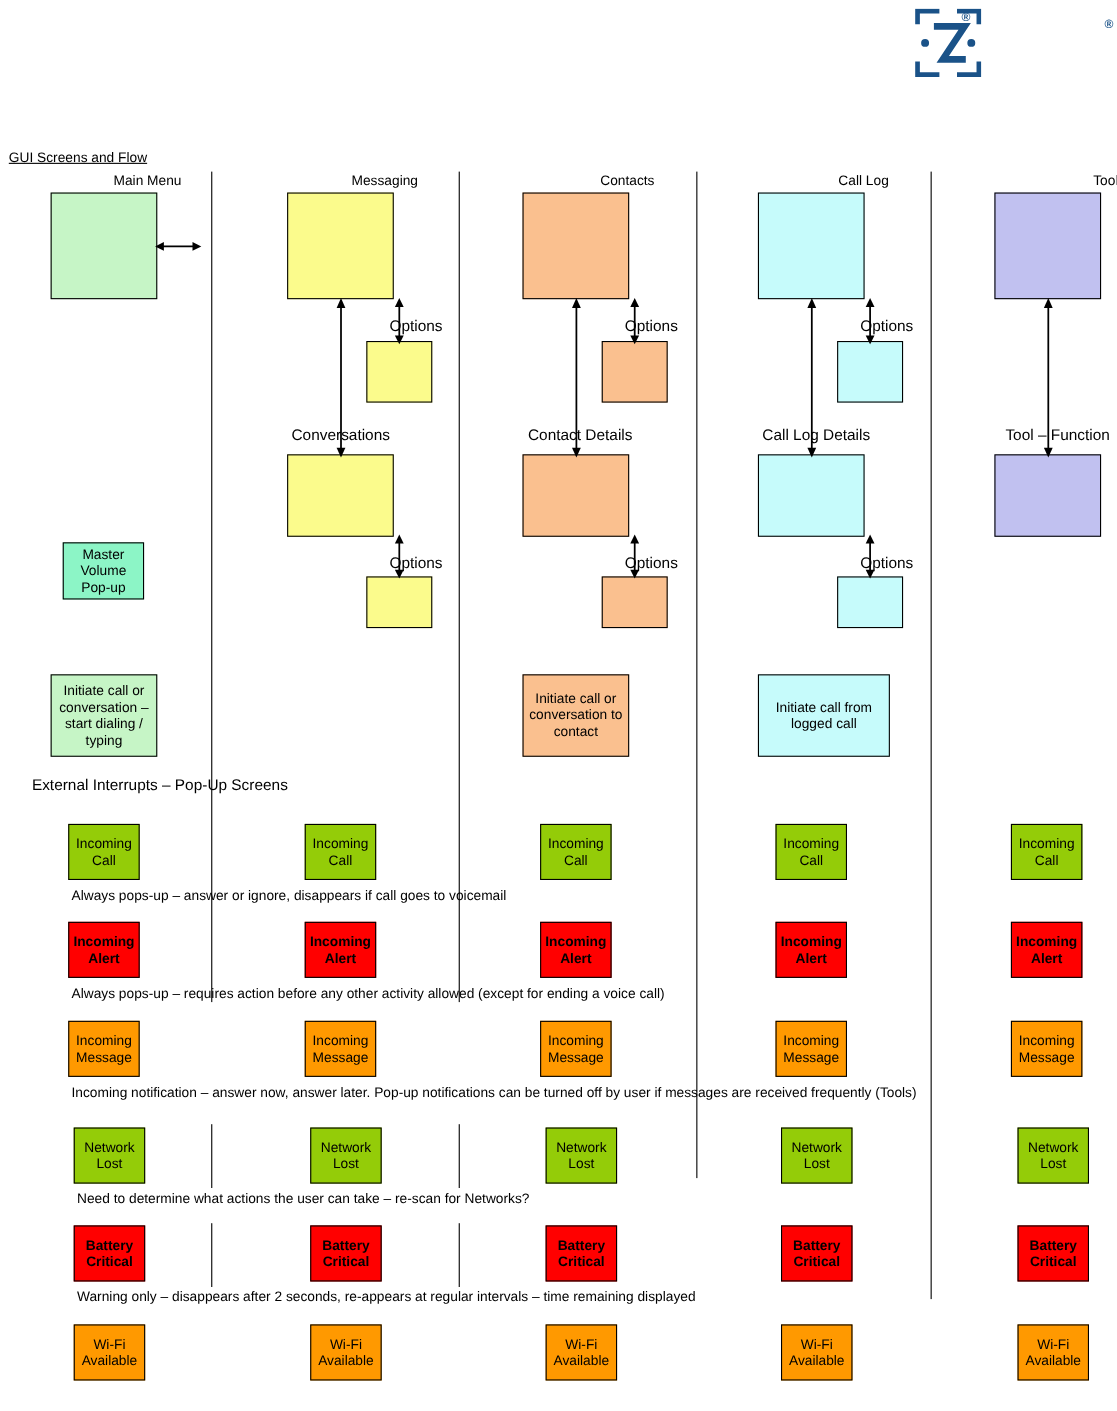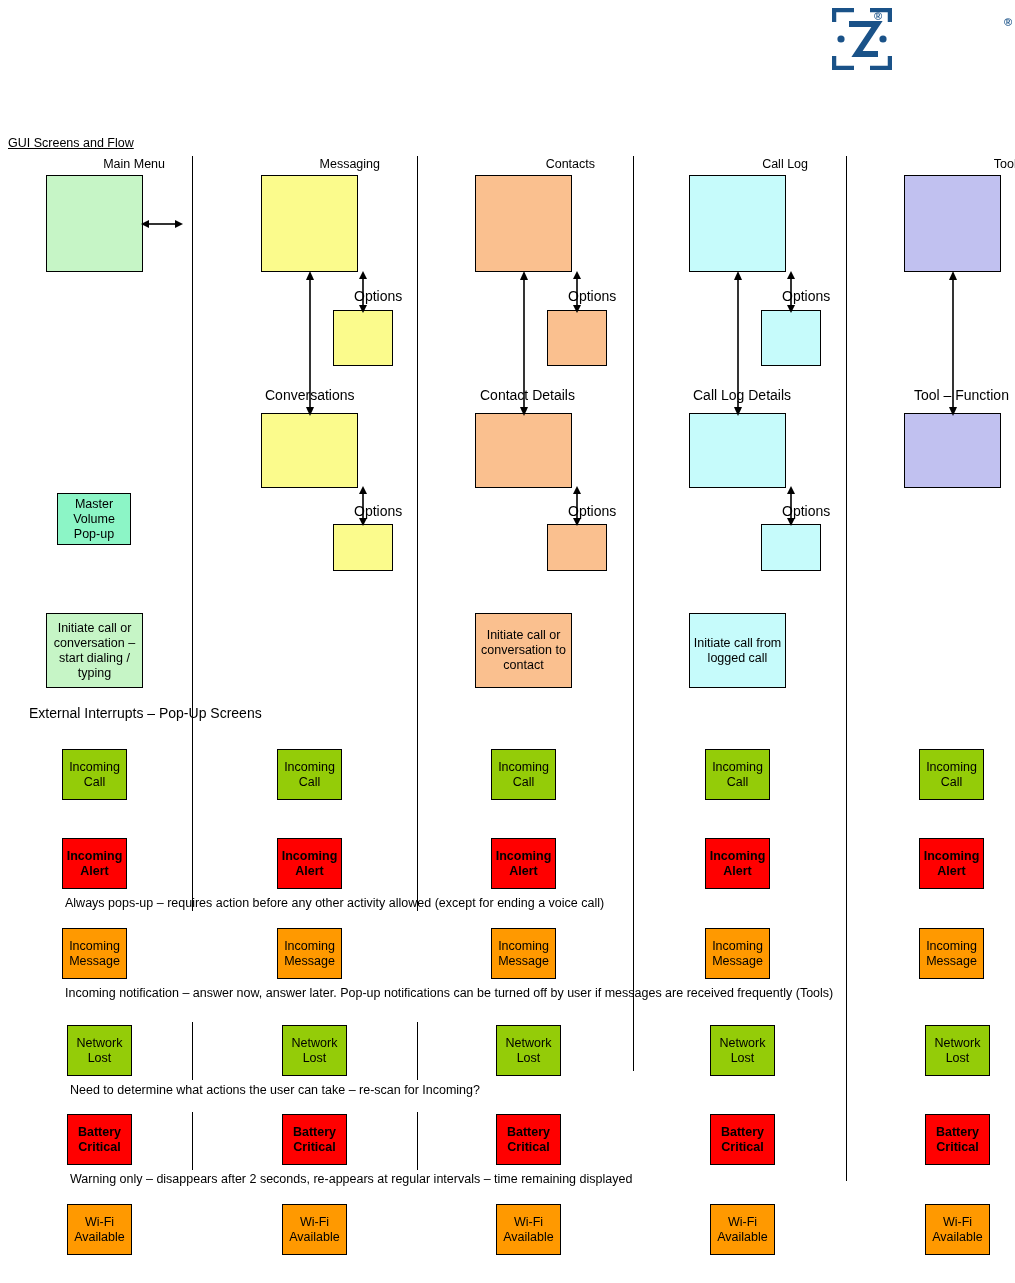--- a/index.html
+++ b/index.html
@@ -191,21 +191,21 @@
     </svg>
   </div>
   <div class="arrow" style="left:783px;top:486px;">
     <svg width="16" height="40" viewBox="0 0 16 40">
       <line x1="8" y1="6" x2="8" y2="34" stroke="#000" stroke-width="1.6"></line>
       <polygon points="8,0 4,8 12,8" fill="#000"></polygon>
       <polygon points="8,40 4,32 12,32" fill="#000"></polygon>
     </svg>
   </div>
 
-  <div class="box" style="left: 689px; top: 613px; width: 97px; height: 75px; background-color: rgb(198, 251, 251);">
+  <div class="box" style="left: 689px; top: 613px; width: 120px; height: 75px; background-color: rgb(198, 251, 251);">
       <div>Initiate call from<br>logged call</div>
     </div>
 
   <div class="box" style="left: 904px; top: 175px; width: 97px; height: 97px; background-color: rgb(193, 193, 240);"></div>
   <div class="box" style="left: 904px; top: 413px; width: 97px; height: 75px; background-color: rgb(193, 193, 240);"></div>
   <div class="abs plain-label" style="left:914px;top:387px;">Tool – Function</div>
   <div class="arrow" style="left:945px;top:271px;">
     <svg width="16" height="145" viewBox="0 0 16 145">
       <line x1="8" y1="6" x2="8" y2="139" stroke="#000" stroke-width="1.6"></line>
       <polygon points="8,0 4,9 12,9" fill="#000"></polygon>
@@ -221,20 +221,21 @@
     </div>
   <div class="box" style="left: 491px; top: 749px; width: 65px; height: 51px; background-color: rgb(148, 204, 8);">
       <div>Incoming<br>Call</div>
     </div>
   <div class="box" style="left: 705px; top: 749px; width: 65px; height: 51px; background-color: rgb(148, 204, 8);">
       <div>Incoming<br>Call</div>
     </div>
   <div class="box" style="left: 919px; top: 749px; width: 65px; height: 51px; background-color: rgb(148, 204, 8);">
       <div>Incoming<br>Call</div>
     </div>
+  <div class="abs caption" style="left:65px;top:807px;">Always pops-up – answer or ignore, disappears if call goes to voicemail</div>
 
   <div class="box bold" style="left: 62px; top: 838px; width: 65px; height: 51px; background-color: rgb(255, 0, 0);">
       <div>Incoming<br>Alert</div>
     </div>
   <div class="box bold" style="left: 277px; top: 838px; width: 65px; height: 51px; background-color: rgb(255, 0, 0);">
       <div>Incoming<br>Alert</div>
     </div>
   <div class="box bold" style="left: 491px; top: 838px; width: 65px; height: 51px; background-color: rgb(255, 0, 0);">
       <div>Incoming<br>Alert</div>
     </div>
@@ -271,21 +272,21 @@
     </div>
   <div class="box" style="left: 496px; top: 1025px; width: 65px; height: 51px; background-color: rgb(148, 204, 8);">
       <div>Network<br>Lost</div>
     </div>
   <div class="box" style="left: 710px; top: 1025px; width: 65px; height: 51px; background-color: rgb(148, 204, 8);">
       <div>Network<br>Lost</div>
     </div>
   <div class="box" style="left: 925px; top: 1025px; width: 65px; height: 51px; background-color: rgb(148, 204, 8);">
       <div>Network<br>Lost</div>
     </div>
-  <div class="abs caption" style="left:70px;top:1083px;">Need to determine what actions the user can take – re-scan for Incoming?</div>
+  <div class="abs caption" style="left:70px;top:1083px;">Need to determine what actions the user can take – re-scan for Networks?</div>
 
   <div class="box bold" style="left: 67px; top: 1114px; width: 65px; height: 51px; background-color: rgb(255, 0, 0);">
       <div>Battery<br>Critical</div>
     </div>
   <div class="box bold" style="left: 282px; top: 1114px; width: 65px; height: 51px; background-color: rgb(255, 0, 0);">
       <div>Battery<br>Critical</div>
     </div>
   <div class="box bold" style="left: 496px; top: 1114px; width: 65px; height: 51px; background-color: rgb(255, 0, 0);">
       <div>Battery<br>Critical</div>
     </div>

